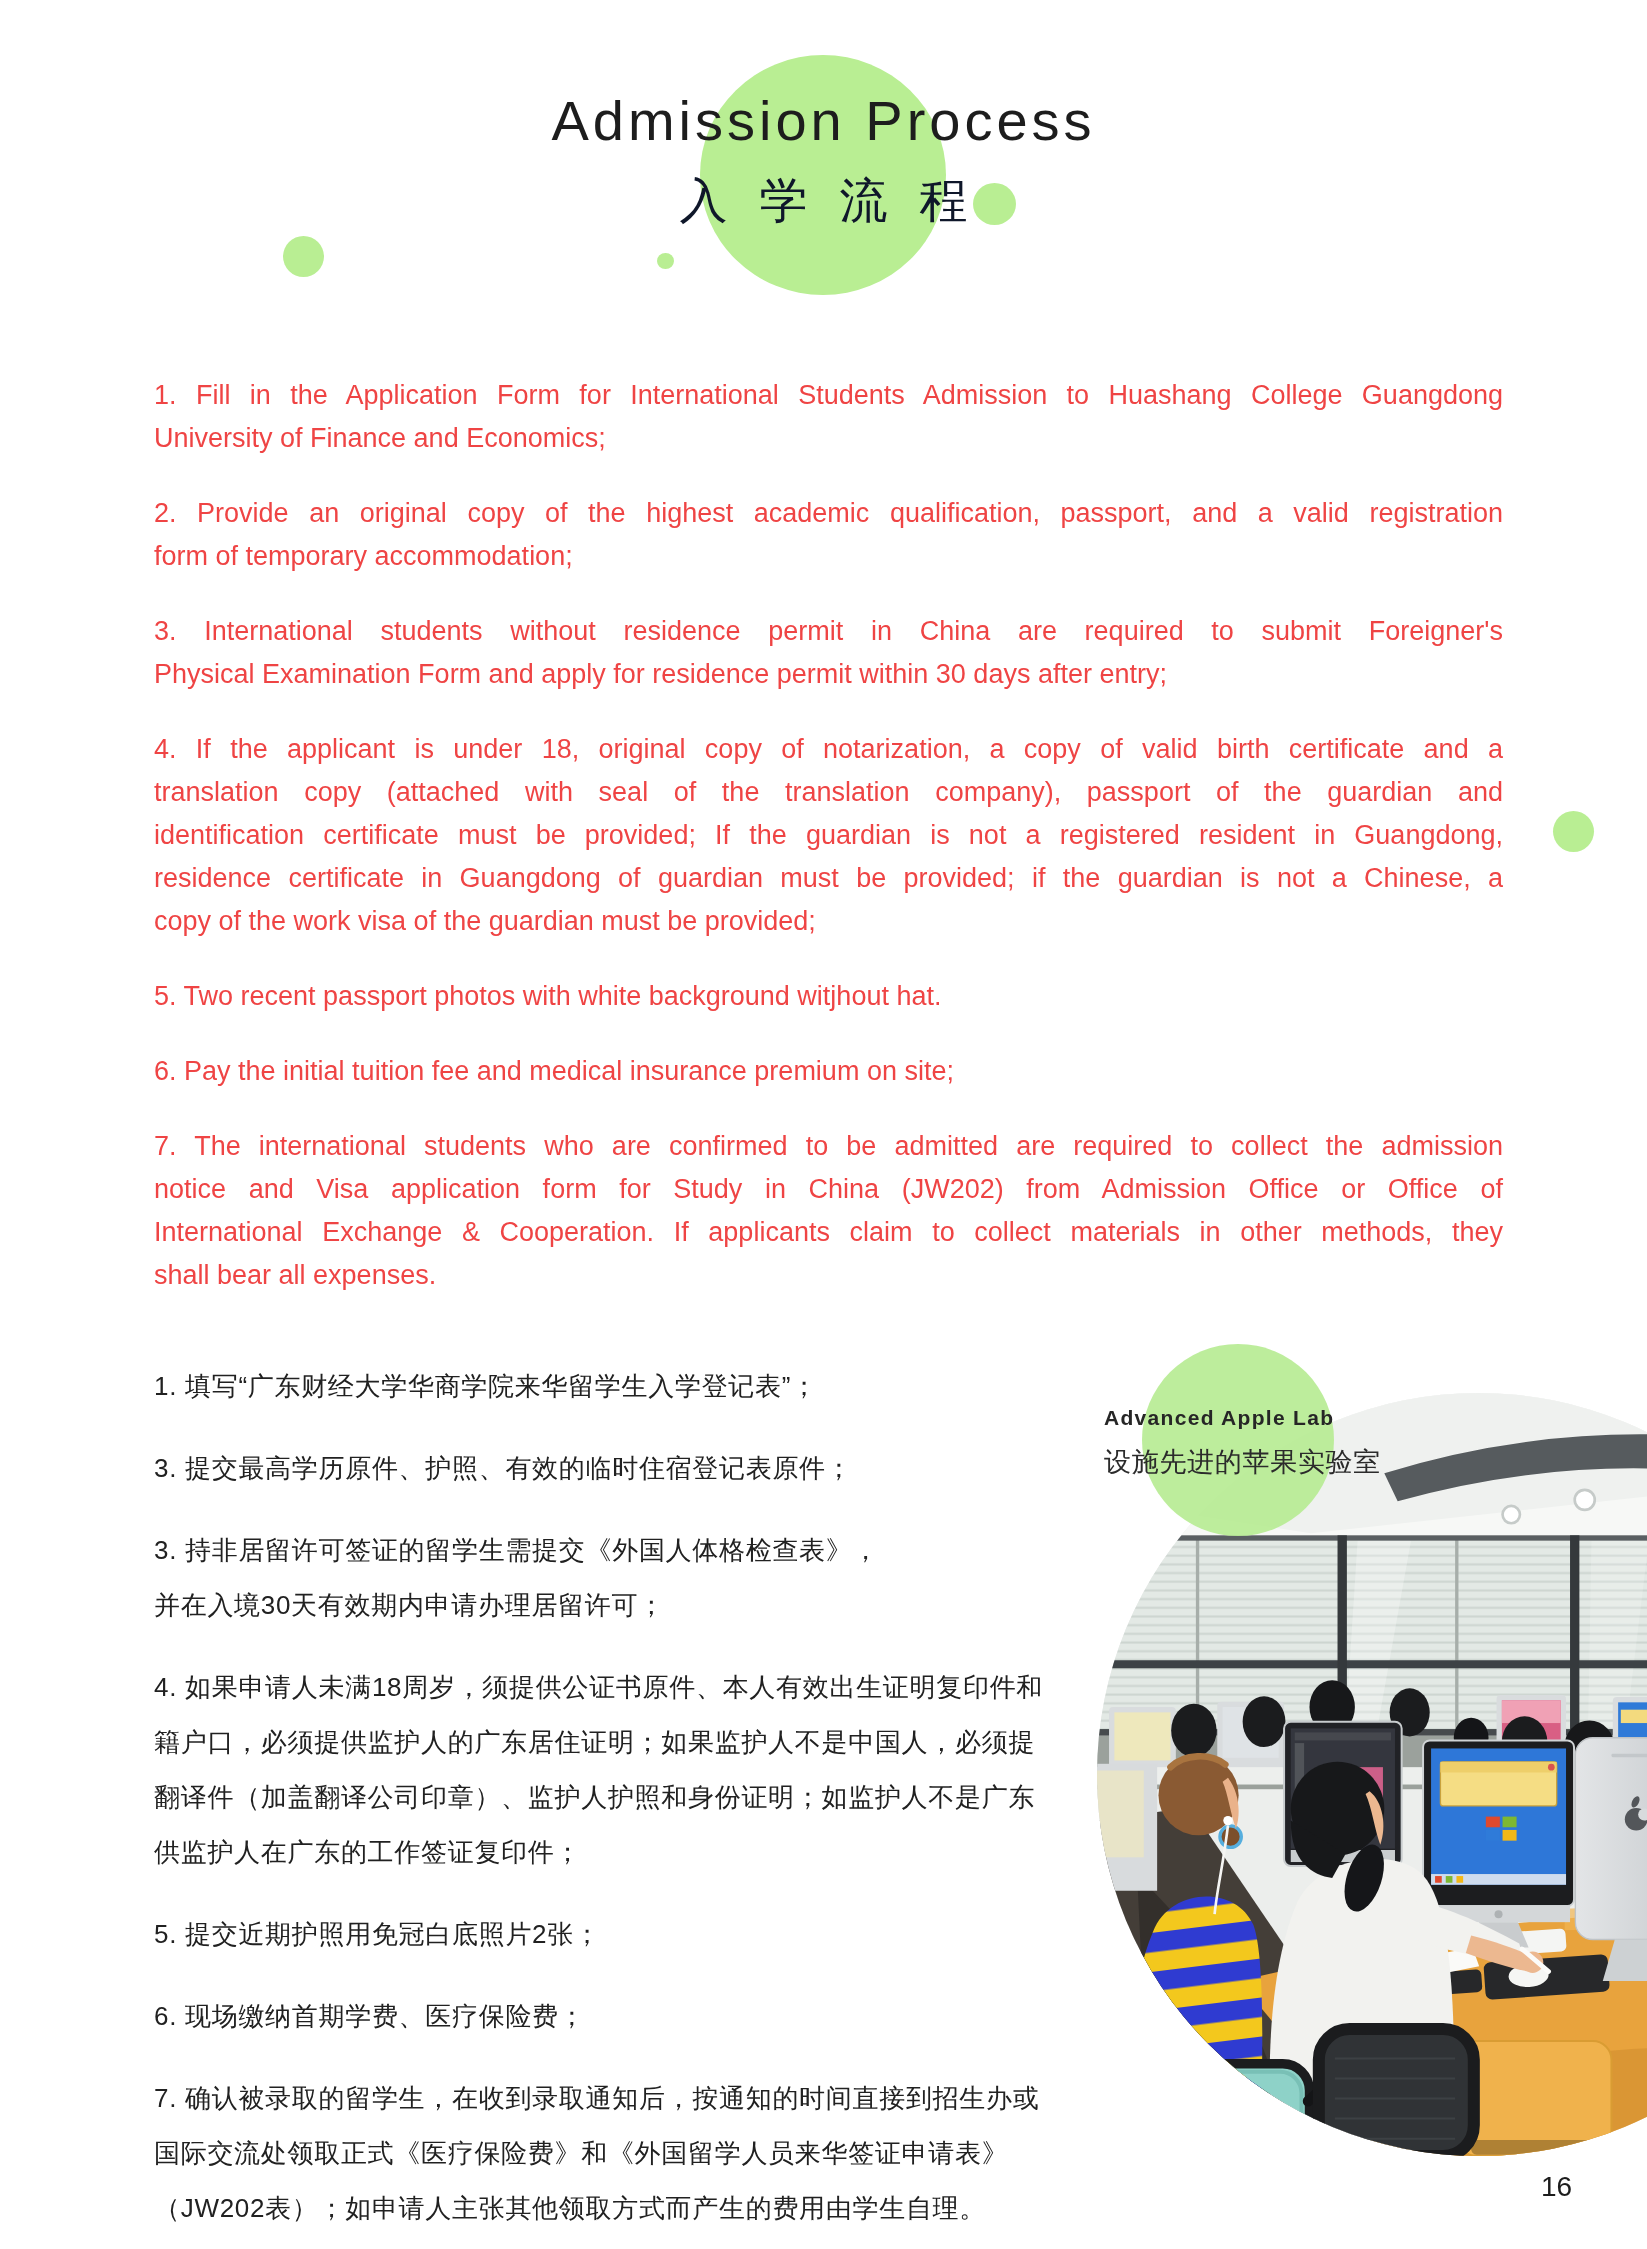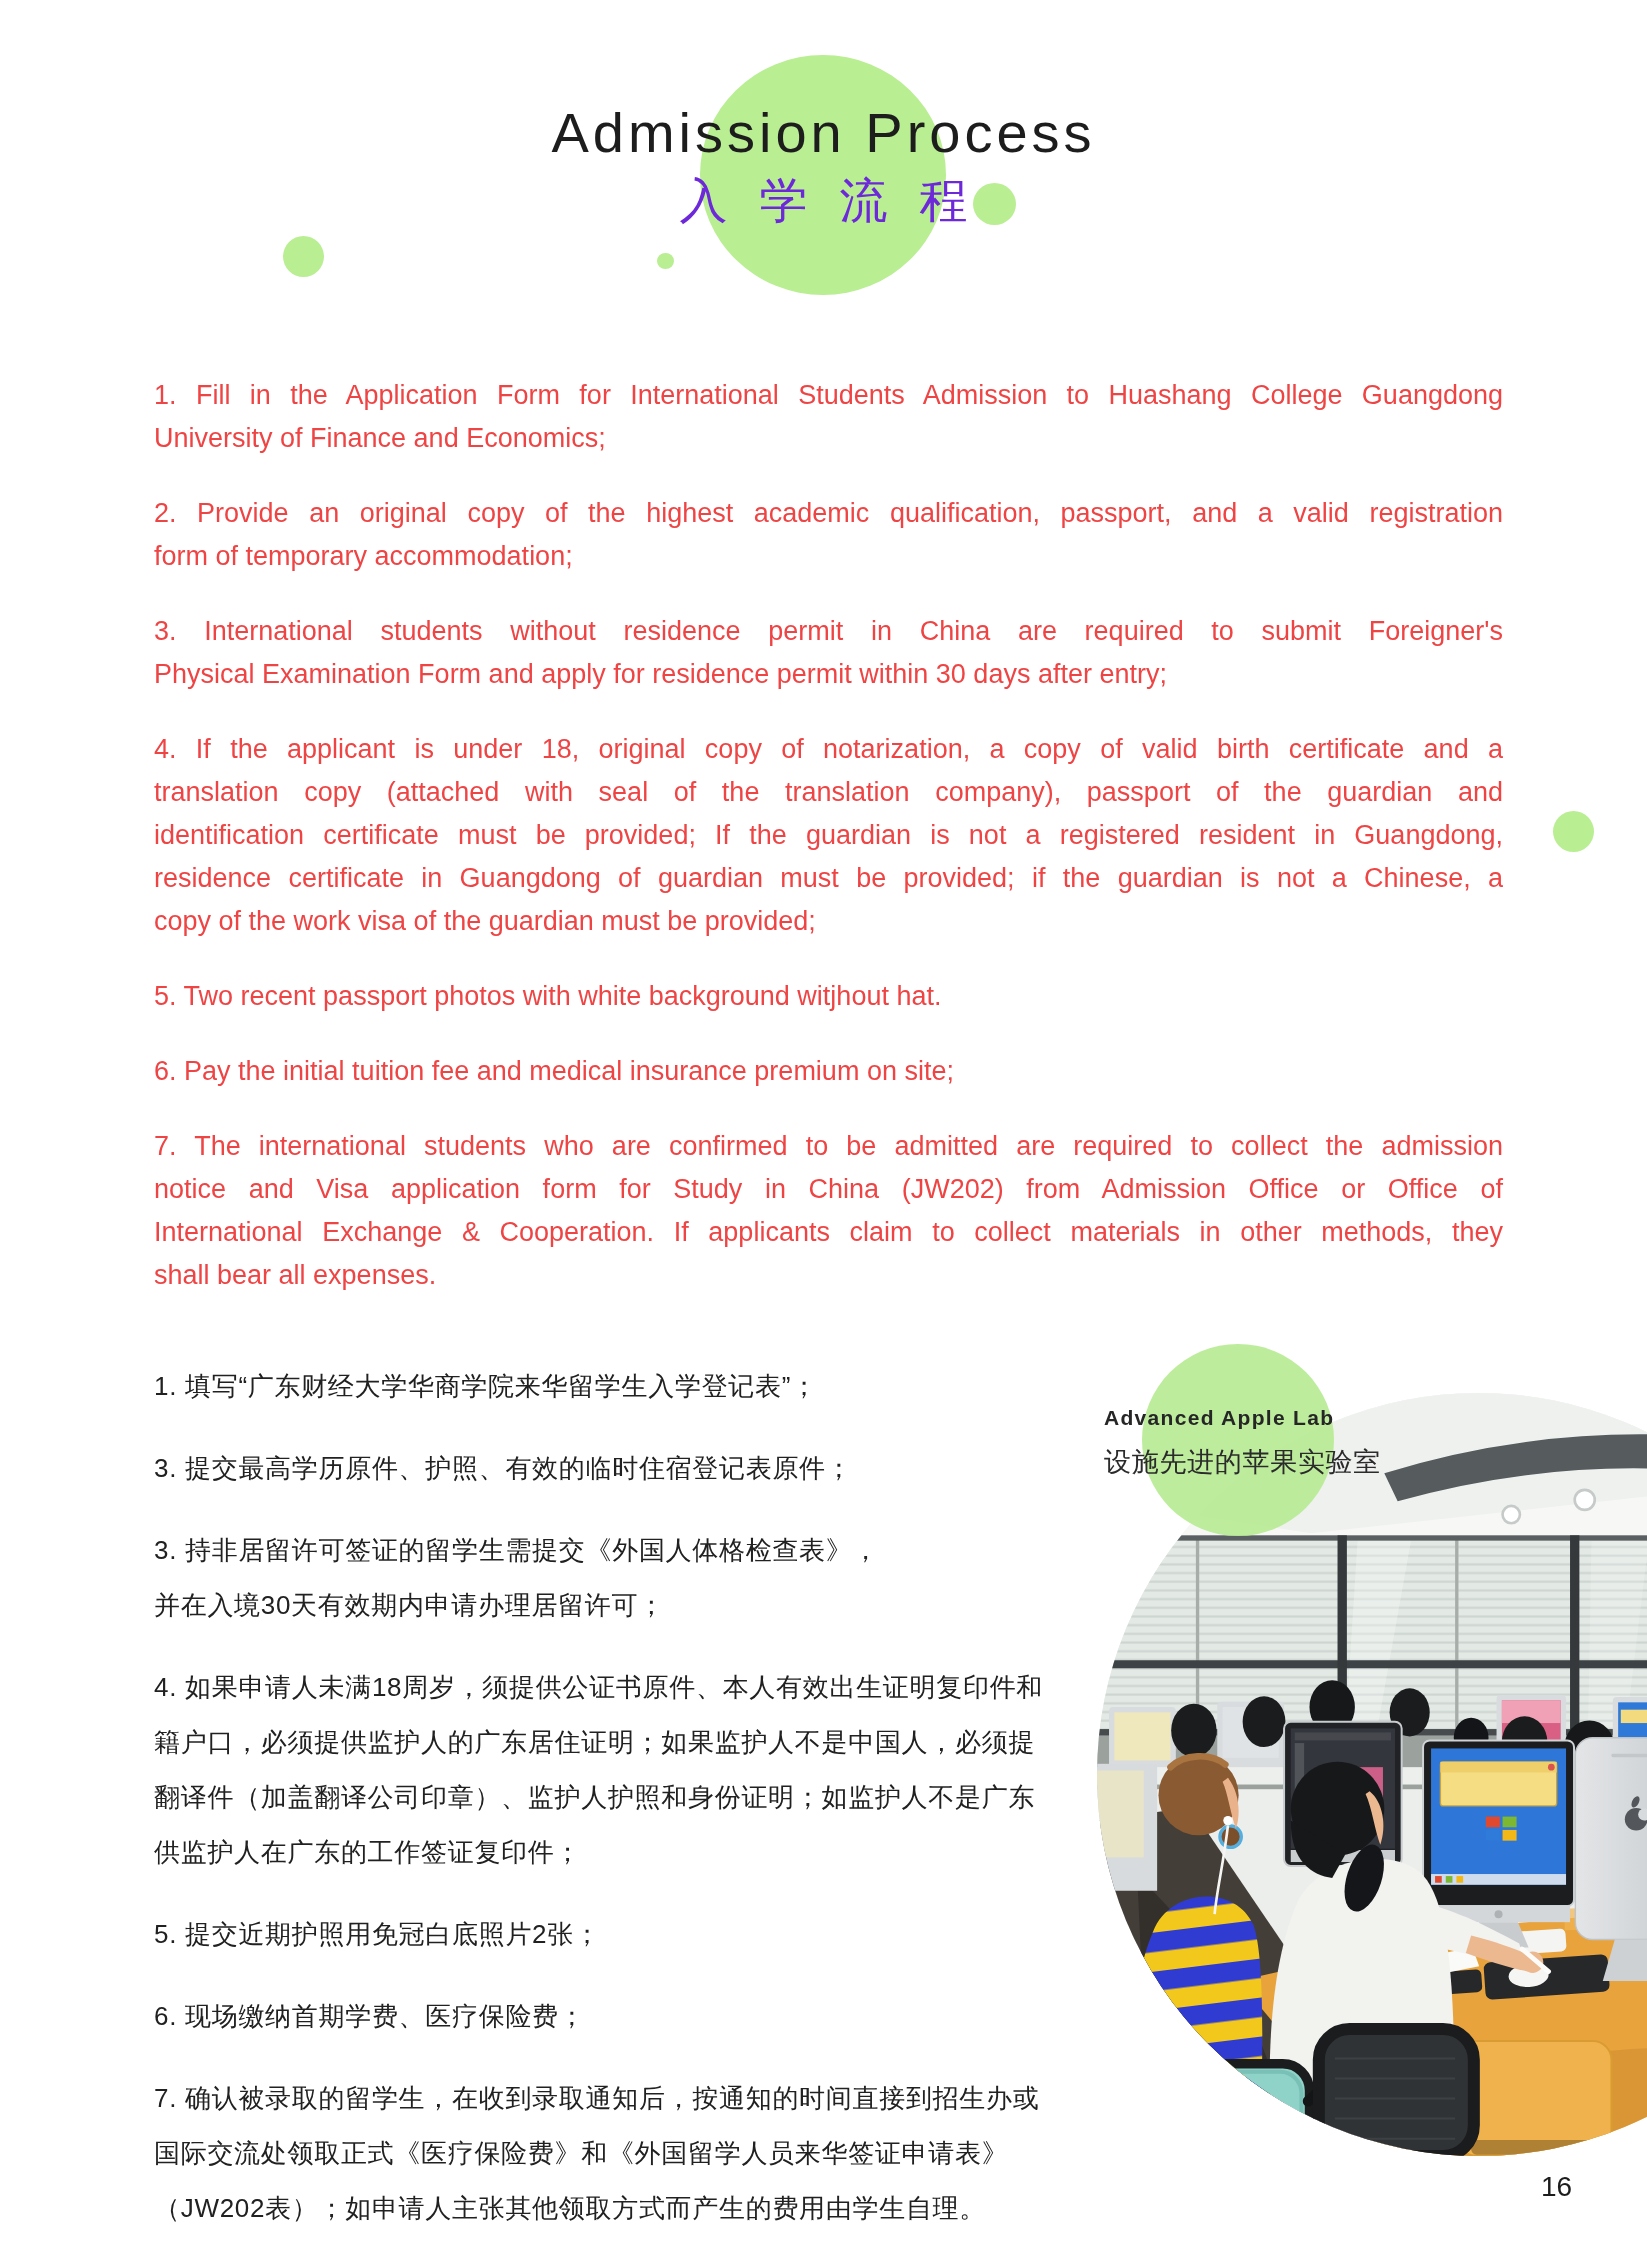--- a/index.html
+++ b/index.html
@@ -12,29 +12,29 @@
     color:#212121;
   }
   .dot{position:absolute;border-radius:50%;}
   .dot-title-big{left:700px;top:55px;width:246px;height:240px;z-index:1;}
   .dot-left{left:283px;top:236px;width:41px;height:41px;z-index:1;}
   .dot-tiny{left:657px;top:253px;width:16.7px;height:16px;z-index:1;}
   .dot-title-right{left:973px;top:183px;width:43px;height:42px;z-index:1;}
   .dot-right-edge{left:1553px;top:811px;width:41px;height:41px;z-index:1;}
 
   .title{
-    position:absolute;top:102px;left:0;width:100%;
+    position:absolute;top:90px;left:0;width:100%;
     text-align:center;font-size:56px;font-weight:400;
     letter-spacing:4px;color:#1d1d1d;z-index:2;line-height:1.1;
   }
   .subtitle{
     position:absolute;top:175px;left:0;width:100%;
     text-align:center;font-size:48px;font-weight:300;
     letter-spacing:32px;padding-left:32px;box-sizing:border-box;
-    color:#6d28d9;z-index:2;line-height:1.1;
+    color:#0f172a;z-index:2;line-height:1.1;
   }
 
   .steps{position:absolute;z-index:3;}
   .steps.en{left:154px;top:374px;width:1349px;}
   .steps.cn{left:154px;top:1359px;width:895px;}
   .steps .step{margin:0 0 32px 0;}
   .steps.cn .step{margin-bottom:27px;}
   .steps .step:last-child{margin-bottom:0;}
   .en-line{
     font-size:27px;line-height:43px;color:#ef4444;

